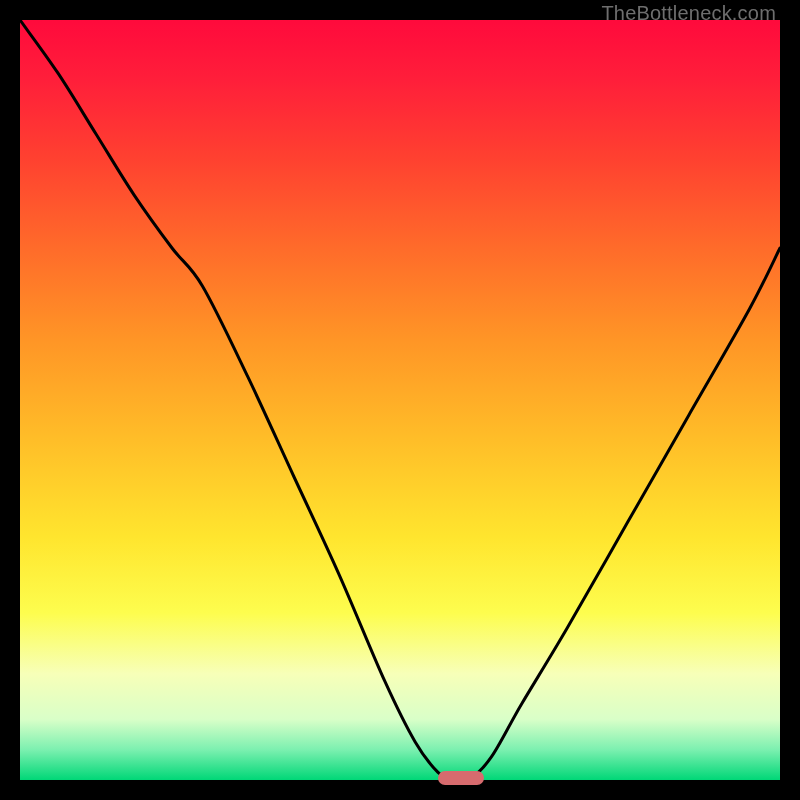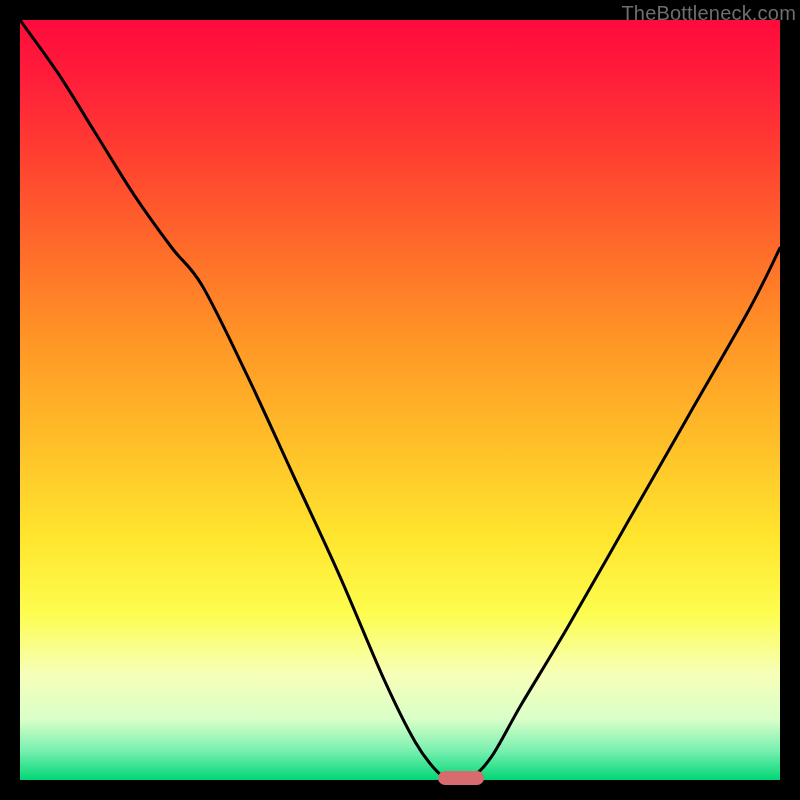--- a/index.html
+++ b/index.html
@@ -47,21 +47,21 @@
   }
   .marker {
     position: absolute;
     height: 14px;
     border-radius: 7px;
     background: #d76b6e;
   }
   .attribution {
     position: absolute;
     top: 2px;
-    right: 4px;
+    right: 24px;
     color: #6e6e6e;
     font-size: 20px;
     font-weight: 500;
     letter-spacing: 0.2px;
   }
 </style>
 </head>
 <body>
 
 <div class="frame">

